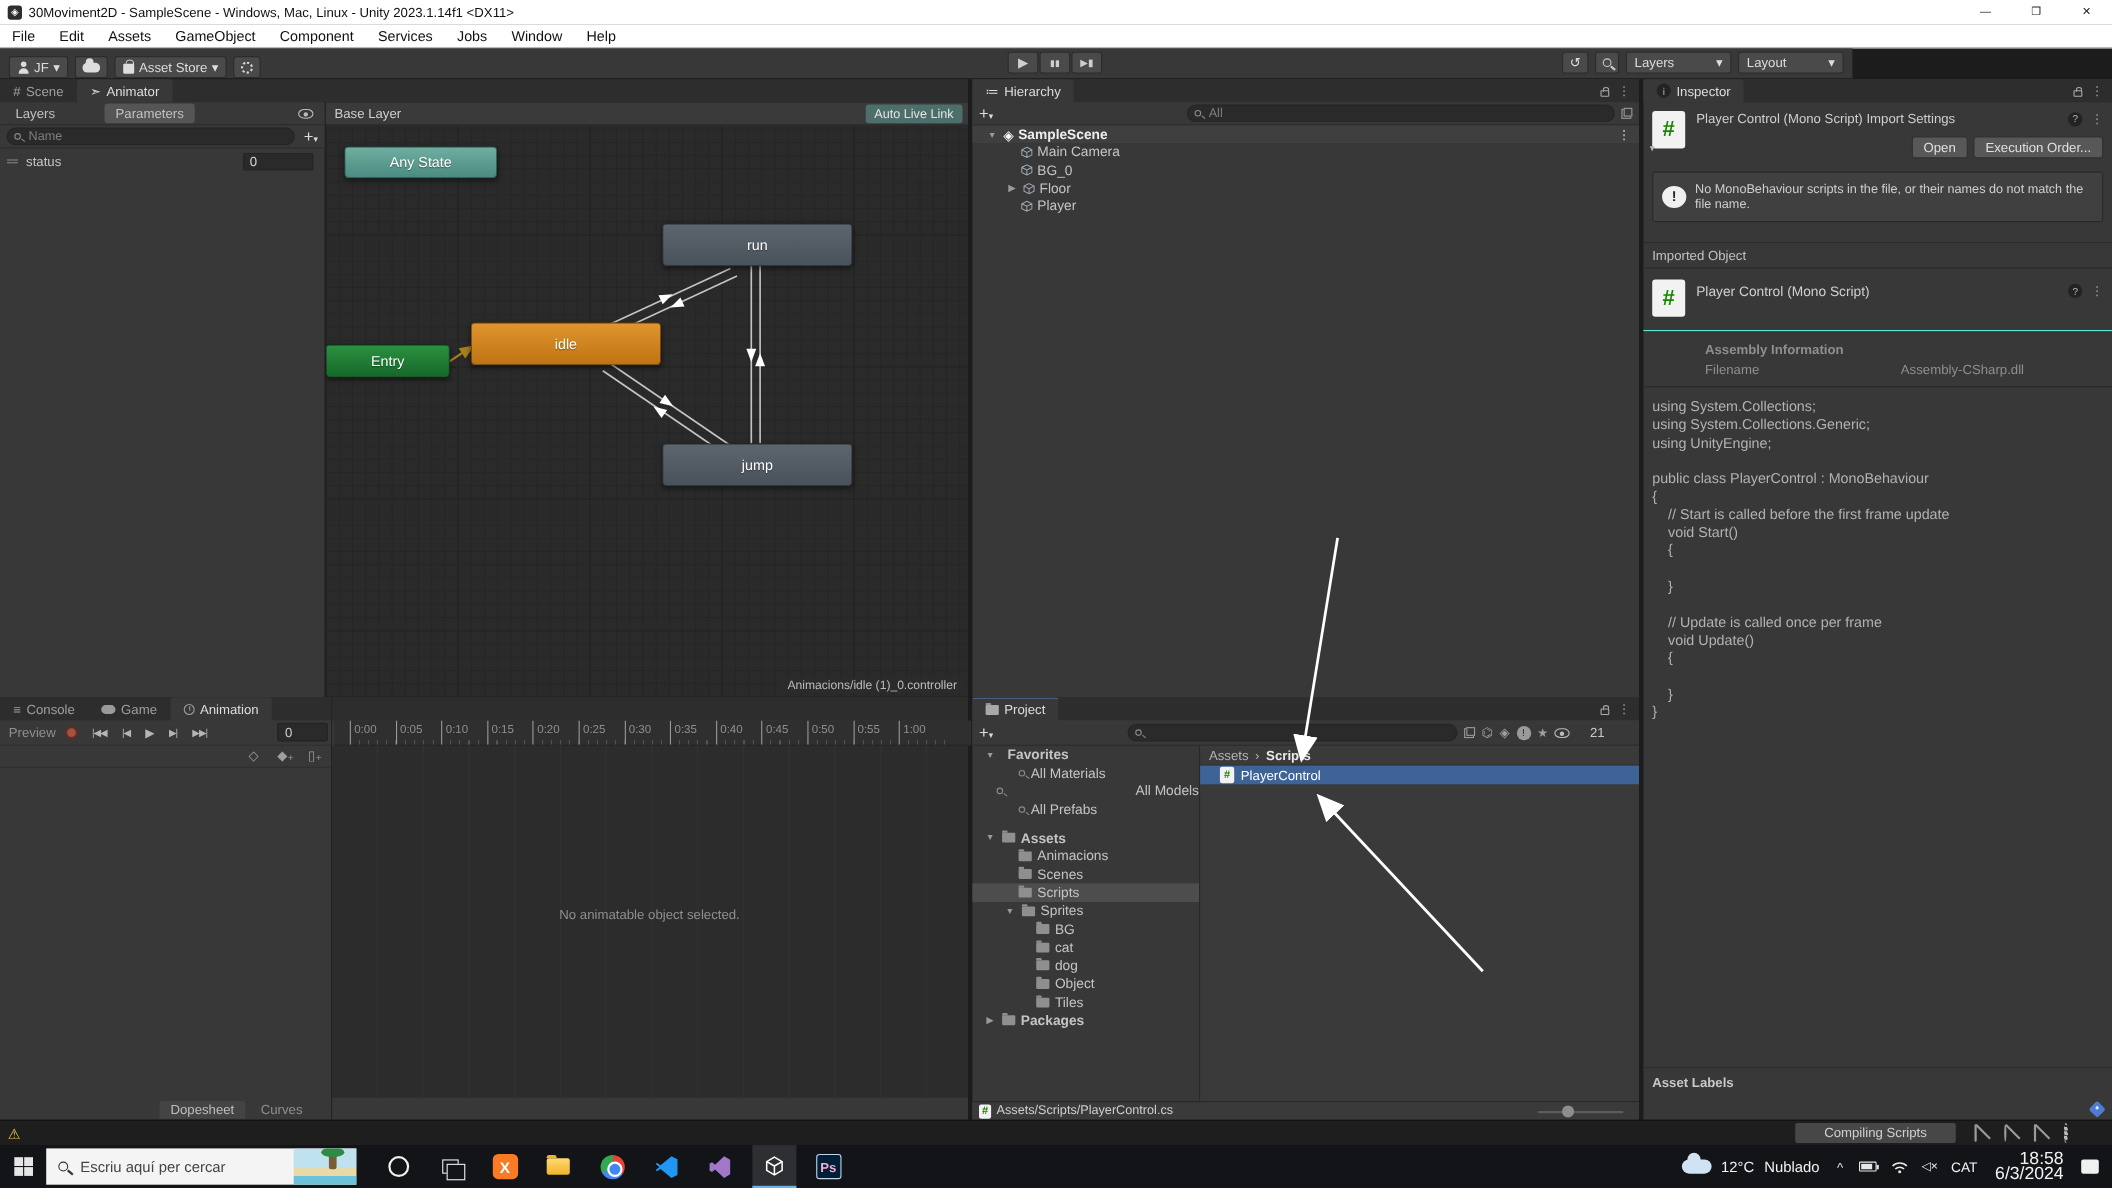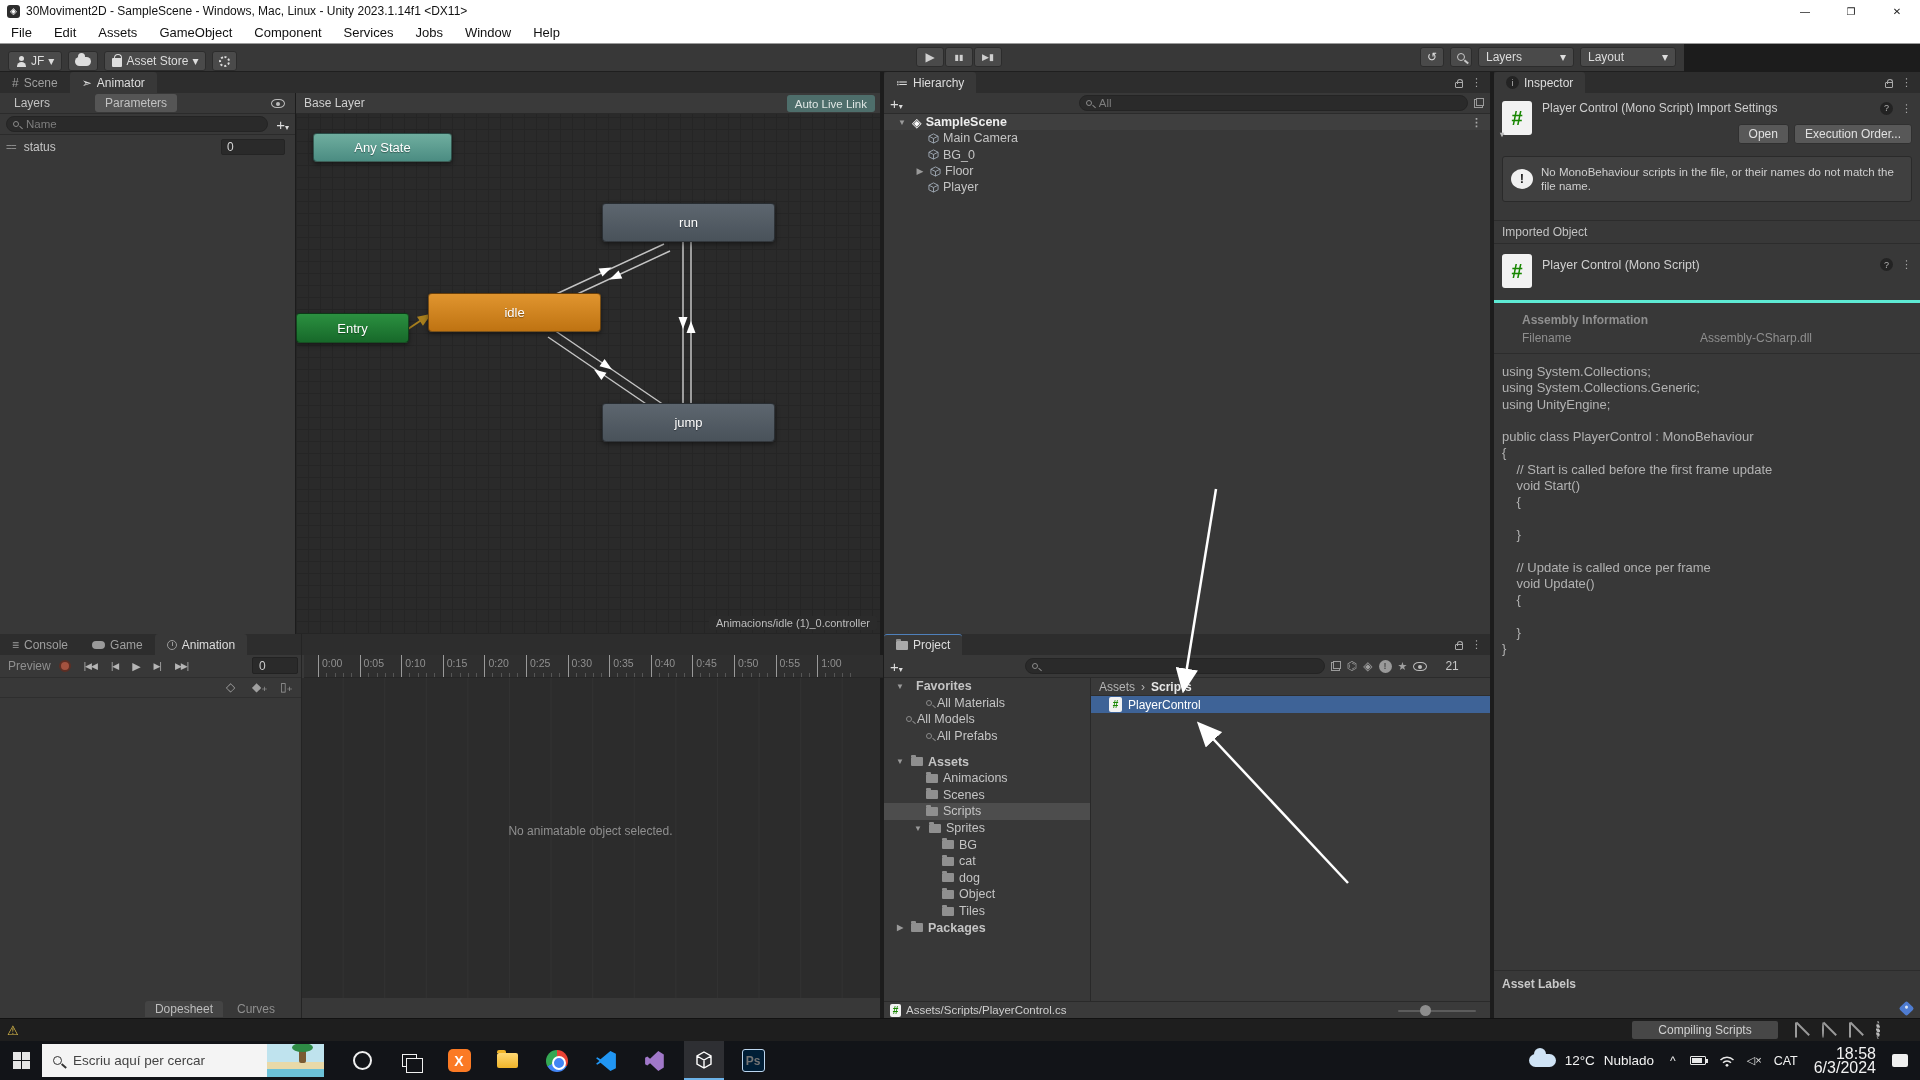--- a/index.html
+++ b/index.html
@@ -172,21 +172,21 @@
   .tview:after{content:'';position:absolute;left:3px;top:3px;width:15px;height:13px;border:1.5px solid #f0f0f0;background:#121418;}
   .xampp{width:23px;height:23px;background:#fb7a24;border-radius:5px;color:#fff;font-weight:bold;font-size:14px;
          display:flex;align-items:center;justify-content:center;}
   .folder-tb{width:21px;height:15px;background:linear-gradient(#ffd873,#f0b429);border-radius:2px;position:relative;}
   .folder-tb:before{content:'';position:absolute;left:0;top:-3px;width:9px;height:3px;background:#f0b429;border-radius:2px 2px 0 0;}
   .chrome{width:22px;height:22px;border-radius:50%;position:relative;
           background:conic-gradient(#ea4335 0 120deg,#4285f4 120deg 240deg,#34a853 240deg 360deg);}
   .chrome:after{content:'';position:absolute;left:6px;top:6px;width:10px;height:10px;border-radius:50%;
                 background:#4285f4;border:2px solid #fff;}
   .unity-tile{background:#2e2f33;border-bottom:2px solid #6cb2e8;}
-  .ps{width:23px;height:23px;background:#001e36;border:1px solid #bcd6ef;border-radius:3px;color:#737373;
+  .ps{width:23px;height:23px;background:#001e36;border:1px solid #bcd6ef;border-radius:3px;color:#f9a8d4;
       font-weight:bold;font-size:12px;display:flex;align-items:center;justify-content:center;}
   .tray{position:absolute;right:0;top:0;height:39px;display:flex;align-items:center;gap:0;}
   .cloudw{width:27px;height:13px;background:#cfe3f5;border-radius:8px;position:relative;margin-right:9px;}
   .cloudw:before{content:'';position:absolute;left:5px;top:-6px;width:12px;height:12px;border-radius:50%;background:#cfe3f5;}
   .wtxt{font-size:13.5px;color:#f2f2f2;margin-right:9px;}
   .trayic{color:#e8e8e8;font-size:12px;margin:0 7px;}
   .battery{width:16px;height:9px;border:1.2px solid #e8e8e8;border-radius:1px;position:relative;margin:0 7px;}
   .battery:after{content:'';position:absolute;right:-3px;top:2px;width:2px;height:4px;background:#e8e8e8;}
   .battery:before{content:'';position:absolute;left:1px;top:1px;width:10px;height:5px;background:#e8e8e8;}
   .clockblk{text-align:right;font-size:16px;line-height:14px;color:#f2f2f2;margin:0 10px;}
@@ -499,21 +499,21 @@
     <div class="abs" style="left:0;top:44px;width:206px;height:339px;">
       <div class="ptree-row" style="padding-left:10px;font-weight:bold;">
         <span class="expander" style="font-size:8px">▼</span>
         <span class="star"></span>
           <span>Favorites</span>
       </div>
       <div class="ptree-row" style="padding-left:42px;">
         <span class="mag-s"></span>
           <span>All Materials</span>
         </div>
-      <div class="ptree-row" style="padding-left:22px;">
+      <div class="ptree-row" style="padding-left:22px;justify-content:space-between;">
         <span class="mag-s"></span>
           <span>All Models</span>
         </div>
       <div class="ptree-row" style="padding-left:42px;">
         <span class="mag-s"></span>
           <span>All Prefabs</span>
         </div>
       <div class="ptree-row" style="padding-left:10px;font-weight:bold;margin-top:9px;">
         <span class="expander" style="font-size:8px">▼</span>
         <span class="fo"></span>
@@ -632,21 +632,21 @@
           <span>#</span>
         </div>
       <div style="flex:1;display:flex;align-items:flex-start;gap:8px;">
         <span style="color:#cfcfcf;font-size:12.5px;margin-top:4px;">Player Control (Mono Script)</span>
         <span class="qcircle" style="margin-left:auto;margin-top:4px;">
             <span>?</span>
           </span>
         <span class="kebab" style="margin-top:4px;">⋮</span>
       </div>
     </div>
-    <div style="border-top:3px solid #5eead4;padding-top:8px;">
+    <div style="border-top:1px solid #5eead4;padding-top:8px;padding-left:28px;">
       <div class="asm b"><span>Assembly Information</span></div>
       <div style="display:flex;">
         <div class="asm" style="width:206px;"><span>Filename</span></div>
         <div class="asm" style="padding-left:0;"><span>Assembly-CSharp.dll</span></div>
       </div>
     </div>
     <div class="code" style="border-top:1px solid #2c2c2c;margin-top:6px;">
 
     <div class="code-line"><span>using System.Collections;</span></div>
         <div class="code-line"><span>using System.Collections.Generic;</span></div>

